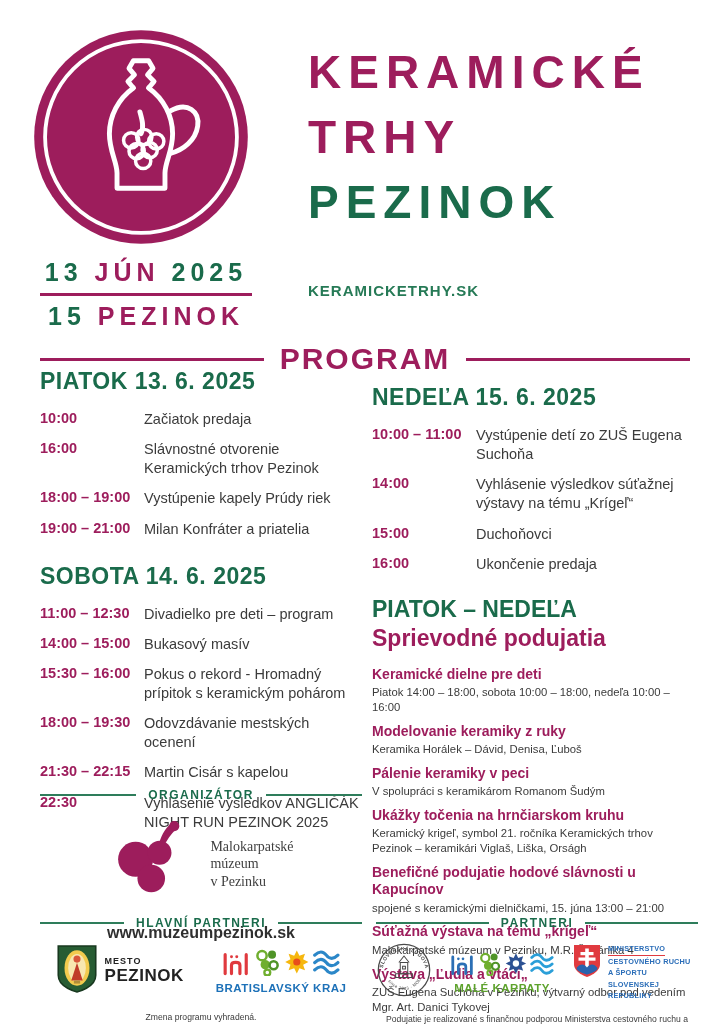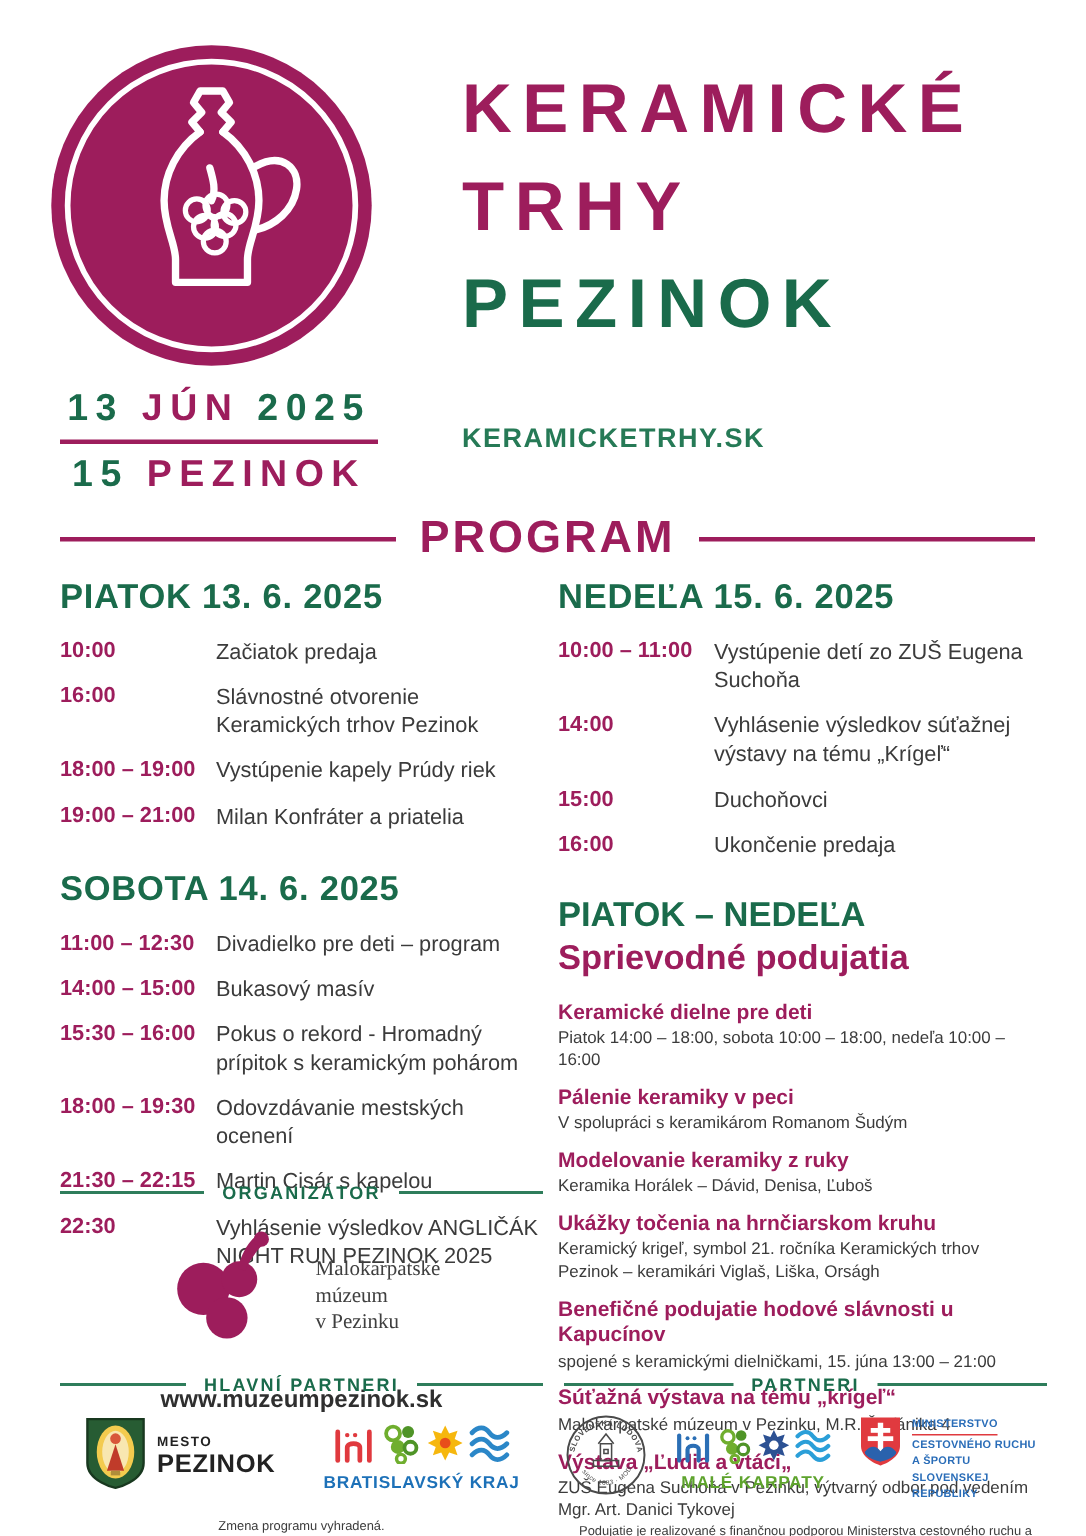--- a/index.html
+++ b/index.html
@@ -13,33 +13,33 @@
   *{margin:0;padding:0;box-sizing:border-box;}
   body{background:#e8e8e8;font-family:"Liberation Sans",sans-serif;}
   .poster{position:relative;width:724px;height:1024px;background:#ffffff;margin:0 auto;overflow:hidden;}
 
   
   .logo{position:absolute;left:32px;top:28px;width:218px;height:218px;}
   .titlebox{position:absolute;left:308px;top:40px;}
   .title-line{font-size:46px;font-weight:bold;letter-spacing:7px;line-height:65px;white-space:nowrap;}
   .t-magenta{color:var(--magenta);}
   .t-green{color:var(--green);}
-  .site-url{position:absolute;left:308px;top:282px;font-size:18px;font-weight:bold;letter-spacing:1px;color:var(--url-green);}
+  .site-url{position:absolute;left:308px;top:282px;font-size:15px;font-weight:bold;letter-spacing:1px;color:var(--url-green);}
 
   .datebox{position:absolute;left:40px;top:258px;width:212px;text-align:center;}
   .dateline{font-size:25px;font-weight:bold;letter-spacing:5px;white-space:nowrap;}
   .datebox .sep{height:3px;background:var(--magenta);margin:6px 0;}
 
   
   .program-divider{position:absolute;left:40px;top:342px;width:650px;display:flex;align-items:center;gap:16px;}
   .program-divider .dline{flex:1;height:3px;background:var(--magenta);}
   .program-divider .dlabel{color:var(--magenta);font-size:30px;font-weight:bold;letter-spacing:2px;}
 
   
-  .col-left{position:absolute;left:40px;top:384px;width:322px;}
+  .col-left{position:absolute;left:40px;top:368px;width:322px;}
   .col-right{position:absolute;left:372px;top:384px;width:322px;}
   h2.day{color:var(--green);font-size:23px;font-weight:bold;letter-spacing:.5px;margin-bottom:15px;white-space:nowrap;}
   h2.day.mt{margin-top:24px;}
   h2.range{color:var(--green);font-size:23px;font-weight:bold;margin-top:22px;margin-bottom:2px;white-space:nowrap;}
   h2.side{color:var(--magenta);font-size:23px;font-weight:bold;margin-bottom:14px;white-space:nowrap;}
 
   .srow{display:grid;grid-template-columns:104px 1fr;margin-bottom:11px;}
   .stime{color:var(--magenta);font-weight:bold;font-size:14.5px;white-space:nowrap;}
   .sdesc{color:var(--ink);font-size:14.5px;line-height:1.32;}
 
@@ -197,26 +197,26 @@
       </div>
 
     <h2 class="range">PIATOK – NEDEĽA</h2>
     <h2 class="side">Sprievodné podujatia</h2>
     <div>
         <div class="event">
           <div class="etitle">Keramické dielne pre deti</div>
           <div class="edesc">Piatok 14:00 – 18:00, sobota 10:00 – 18:00, nedeľa 10:00 – 16:00</div>
         </div>
         <div class="event">
+          <div class="etitle">Modelovanie keramiky z ruky</div>
+          <div class="edesc">Keramika Horálek – Dávid, Denisa, Ľuboš</div>
+        </div>
+        <div class="event">
           <div class="etitle">Pálenie keramiky v peci</div>
           <div class="edesc">V spolupráci s keramikárom Romanom Šudým</div>
-        </div>
-        <div class="event">
-          <div class="etitle">Modelovanie keramiky z ruky</div>
-          <div class="edesc">Keramika Horálek – Dávid, Denisa, Ľuboš</div>
         </div>
         <div class="event">
           <div class="etitle">Ukážky točenia na hrnčiarskom kruhu</div>
           <div class="edesc">Keramický krigeľ, symbol 21. ročníka Keramických trhov Pezinok – keramikári Viglaš, Liška, Orságh</div>
         </div>
         <div class="event">
           <div class="etitle">Benefičné podujatie hodové slávnosti u Kapucínov</div>
           <div class="edesc">spojené s keramickými dielničkami, 15. júna 13:00 – 21:00</div>
         </div>
         <div class="event">

